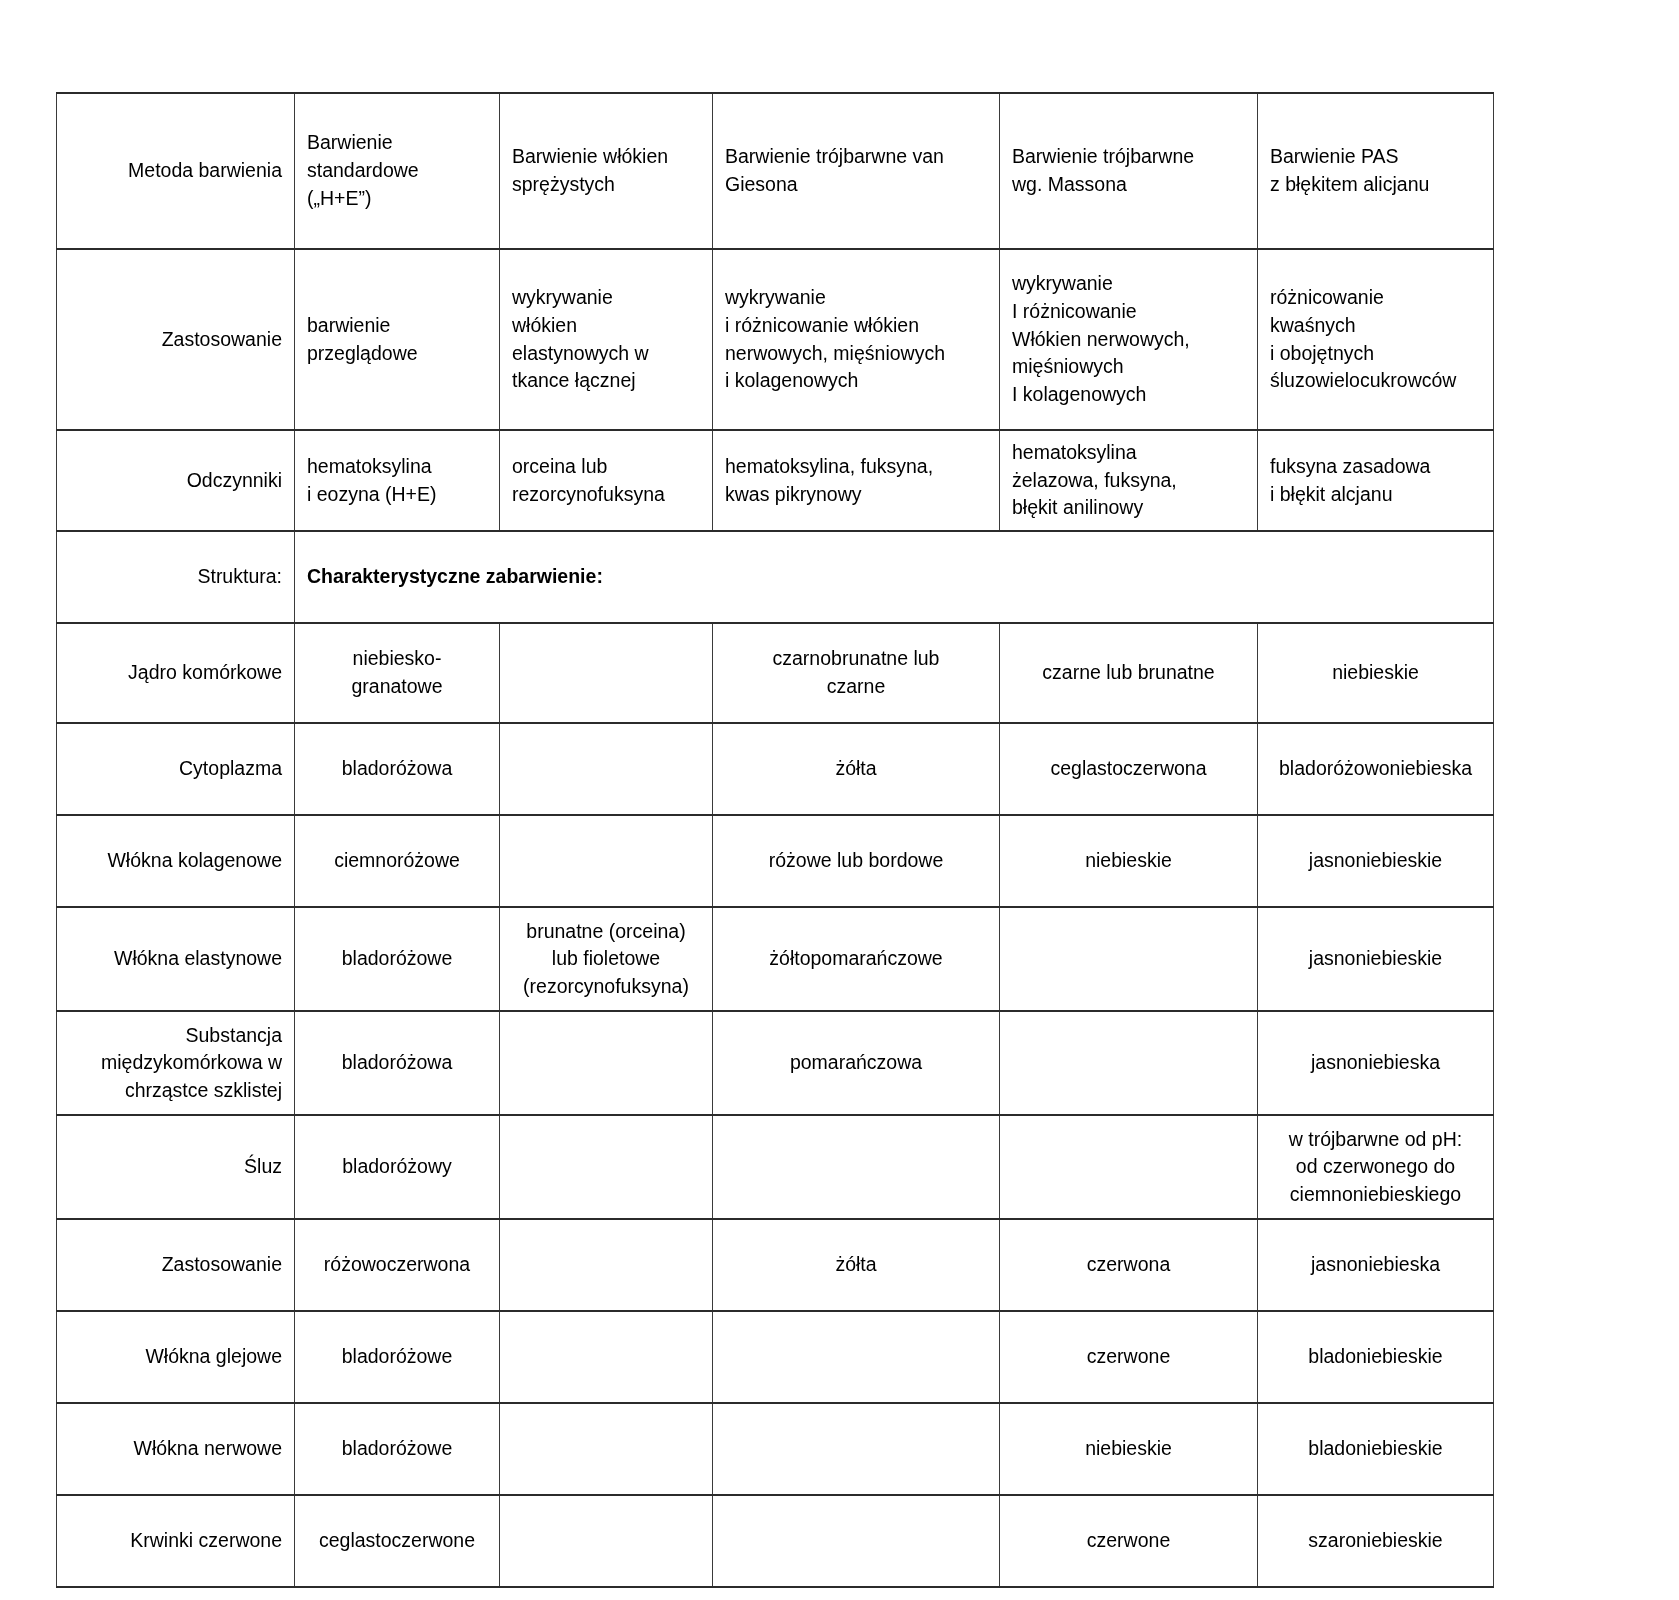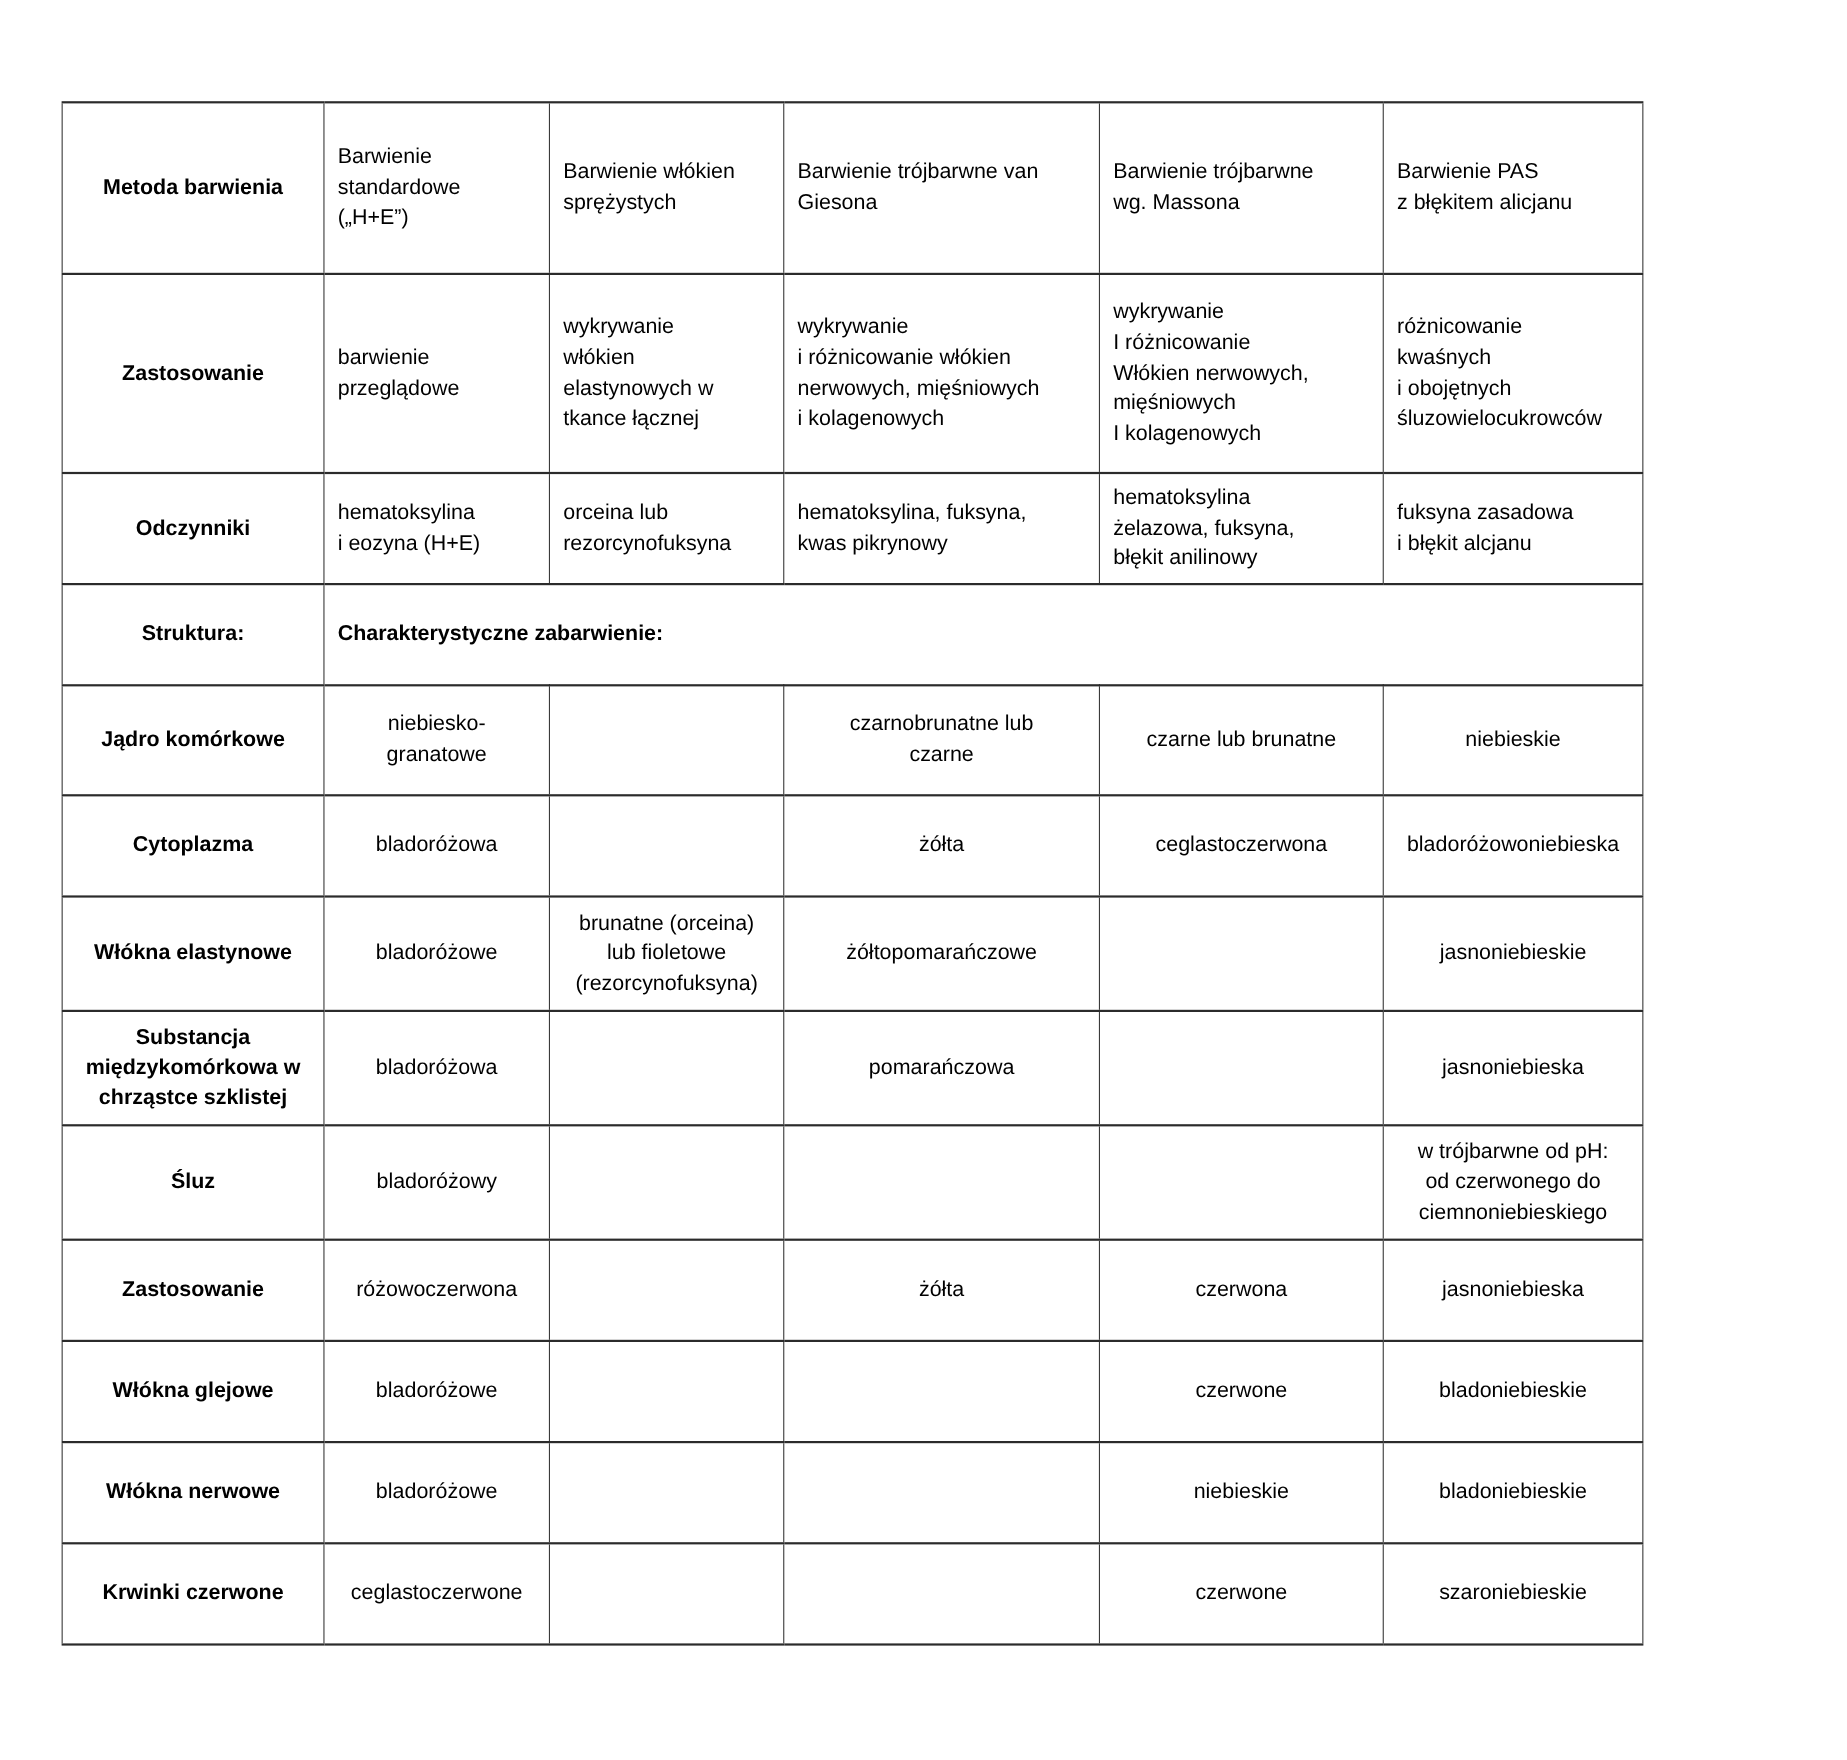--- a/index.html
+++ b/index.html
@@ -45,25 +45,25 @@
     padding: 8px 12px;
     vertical-align: middle;
     font-size: 19.5px;
     line-height: 1.42;
     background: #ffffff;
   }
   table.staining tr:first-child td { border-top: 2px solid #2b2b2b; }
 
   td.rowhead {
     background: #dedede;
-    font-weight: bold;
+    font-weight: normal;
     font-size: 19px;
     padding-left: 14px;
     padding-right: 10px;
-    text-align: center;
+    text-align: right;
   }
   td.colhead {
     text-align: left;
     vertical-align: middle;
     padding-left: 14px;
   }
   td.usecell {
     text-align: left;
     vertical-align: middle;
     padding-left: 14px;
@@ -180,20 +180,28 @@
 
         <tr class="r-data">
           <td class="rowhead nowrap-line">Cytoplazma</td>
           <td class="val nowrap-line">bladoróżowa</td>
           <td class="val nowrap-line"></td>
           <td class="val nowrap-line">żółta</td>
           <td class="val nowrap-line">ceglastoczerwona</td>
           <td class="val nowrap-line">bladoróżowoniebieska</td>
         </tr>
 
+        <tr class="r-data">
+          <td class="rowhead nowrap-line">Włókna kolagenowe</td>
+          <td class="val nowrap-line">ciemnoróżowe</td>
+          <td class="val nowrap-line"></td>
+          <td class="val nowrap-line">różowe lub bordowe</td>
+          <td class="val nowrap-line">niebieskie</td>
+          <td class="val nowrap-line">jasnoniebieskie</td>
+        </tr>
 
         <tr class="r-data-taller">
           <td class="rowhead nowrap-line">Włókna elastynowe</td>
           <td class="val nowrap-line">bladoróżowe</td>
           <td class="val nowrap-line">brunatne (orceina)
 lub fioletowe
 (rezorcynofuksyna)</td>
           <td class="val nowrap-line">żółtopomarańczowe</td>
           <td class="val nowrap-line"></td>
           <td class="val nowrap-line">jasnoniebieskie</td>

